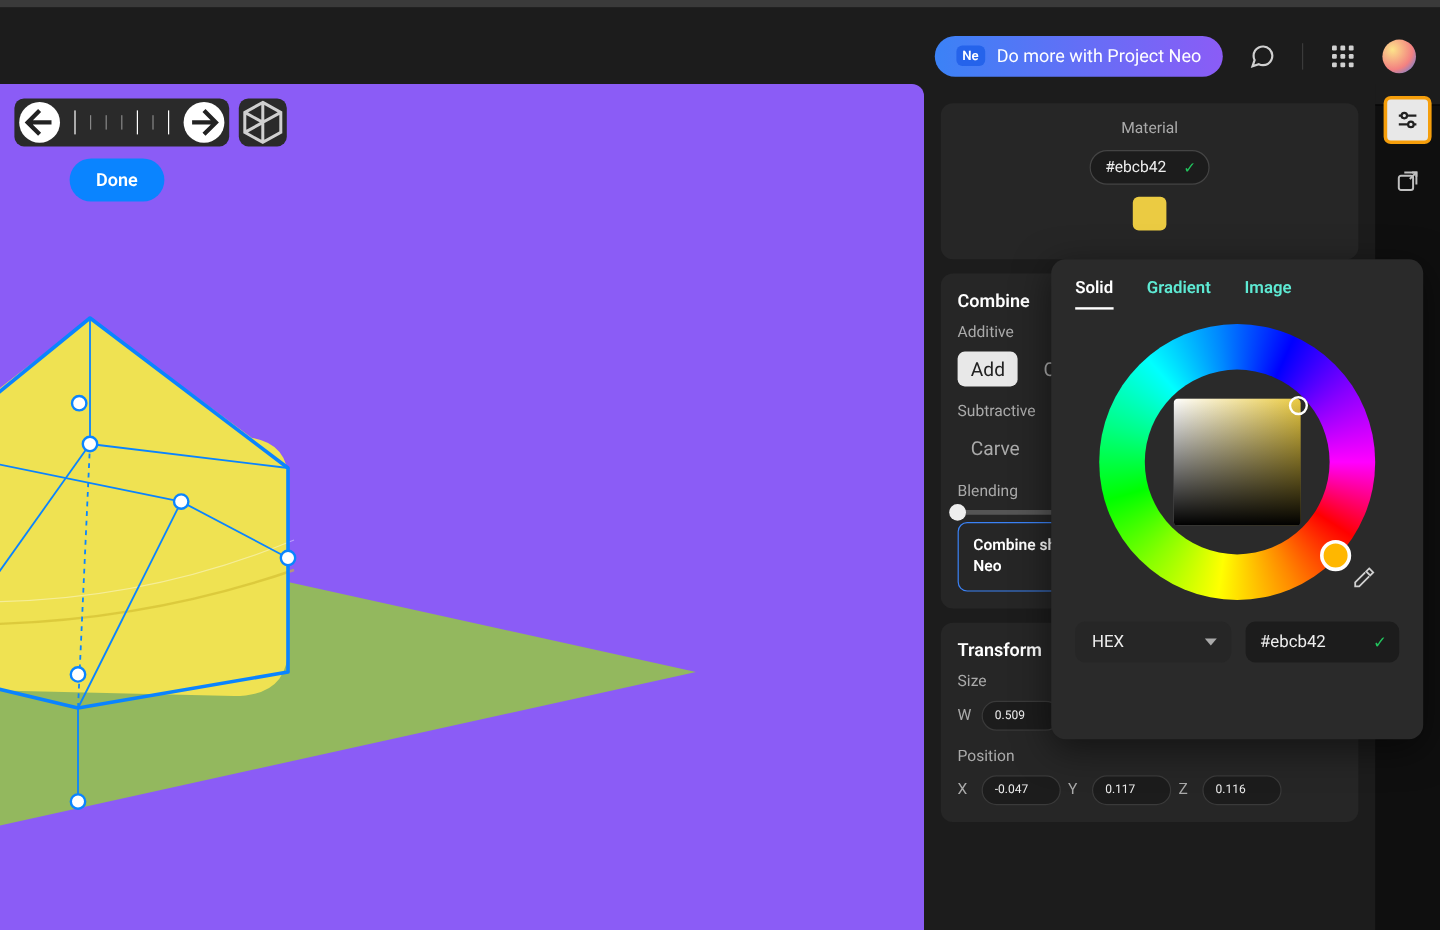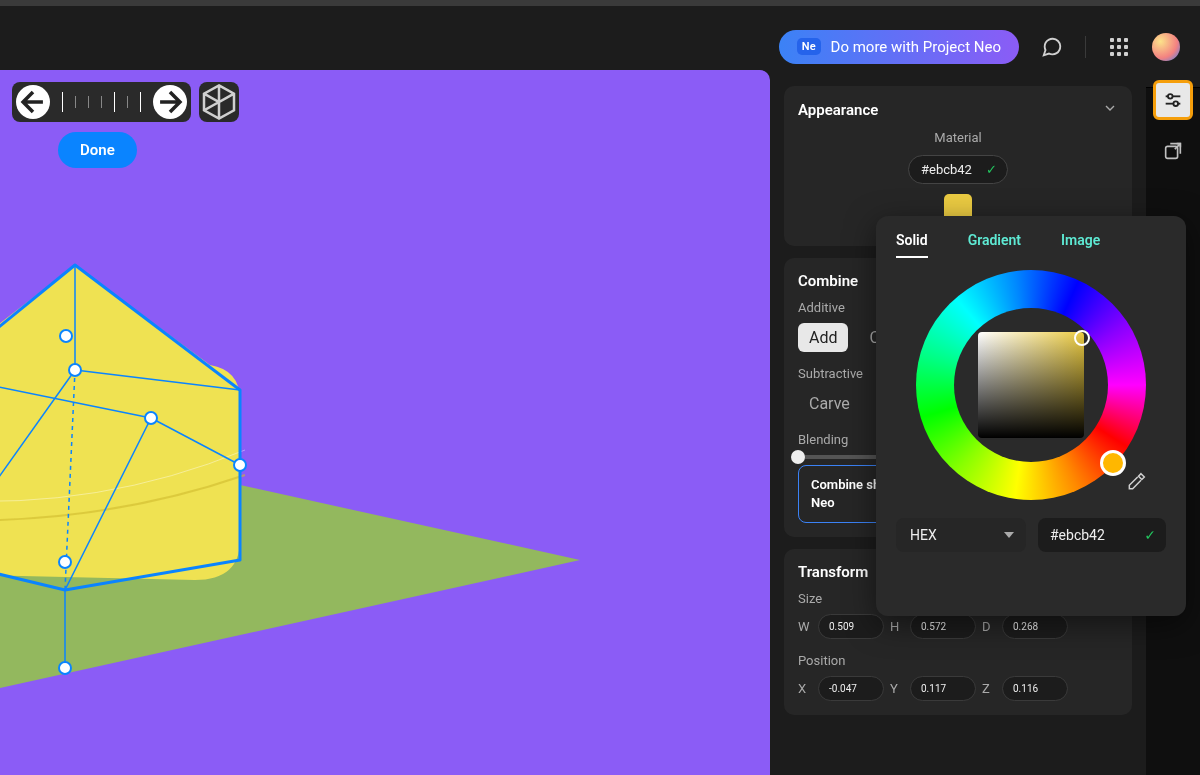--- a/index.html
+++ b/index.html
@@ -50,21 +50,21 @@
   .slider-row { display: flex; align-items: center; gap: 8px; }
   .slider { flex: 1; height: 4px; background: #555; border-radius: 2px; position: relative; }
   .slider-thumb { position: absolute; left: 0; top: 50%; width: 14px; height: 14px; background: #eee; border-radius: 50%; transform: translate(-50%, -50%); }
   .hint { border: 1.5px solid #3b82f6; border-radius: 8px; padding: 10px 12px; color: #fff; font-size: 13px; font-weight: 600; line-height: 1.4; margin-top: 6px; }
   .size-row { display: flex; gap: 6px; align-items: center; }
   .size-row .l { color: #aaa; font-size: 13px; width: 14px; }
   .num-field { background: #1c1c1c; border: 1px solid #3a3a3a; border-radius: 16px; padding: 6px 10px; color: #eee; font-size: 10px; width: 66px; text-align: left; }
   
   
   .popover { position: absolute; top: 216px; left: 876px; width: 310px; height: 400px; background: #2a2a2a; border-radius: 12px; padding: 16px 20px; box-shadow: 0 8px 30px rgba(0,0,0,0.5); z-index: 10; }
-  .tabs { display: flex; gap: 40px; margin-bottom: 12px; }
+  .tabs { display: flex; gap: 28px; margin-bottom: 12px; }
   .tab { color: #5eead4; font-size: 14px; font-weight: 600; padding-bottom: 8px; cursor: pointer; }
   .tab.active { color: #fff; border-bottom: 2px solid #fff; }
   .wheel-wrap { position: relative; width: 230px; height: 230px; margin: 10px auto; }
   .hue-ring { width: 230px; height: 230px; border-radius: 50%; background: conic-gradient(from 90deg, #f0f, #f00, #f80, #ff0, #8f0, #0f0, #0f8, #0ff, #08f, #00f, #80f, #f0f); position: relative; }
   .hue-ring::after { content: ""; position: absolute; top: 38px; left: 38px; right: 38px; bottom: 38px; border-radius: 50%; background: #2a2a2a; }
   .sv-box { position: absolute; top: 62px; left: 62px; width: 106px; height: 106px; border-radius: 4px; background: linear-gradient(to bottom, transparent, #000), linear-gradient(to right, #fff, #ebcb42); }
   .ring-thumb { position: absolute; width: 26px; height: 26px; border: 3px solid #fff; border-radius: 50%; background: #ffb700; bottom: 24px; right: 20px; }
   .sv-thumb { position: absolute; width: 16px; height: 16px; border: 2px solid #fff; border-radius: 50%; top: 60px; right: 56px; }
   .dropper { position: absolute; right: -2px; bottom: 6px; width: 22px; height: 22px; cursor: pointer; color: #d0d0d0; }
   .pop-bottom { display: flex; gap: 12px; margin-top: 18px; align-items: center; }
@@ -163,26 +163,20 @@
         </svg>
     </div>
   </div>
 
   <button class="done-btn">Done</button>
 </div>
 
 <div class="panel">
 
   <div class="section">
-    <div class="section-hd">
-      <h3>Appearance</h3>
-      <span><svg width="16" height="16" viewBox="0 0 24 24" fill="none" stroke="#aaa" stroke-width="2">
-            <path d="M6 9l6 6 6-6"></path>
-          </svg></span>
-    </div>
     <div class="row">
       <span style="flex:1">Material</span>
       <div class="hex-field">
           <span>#ebcb42</span>
         </div>
       <div class="swatch"></div>
     </div>
   </div>
 
   <div class="section">

